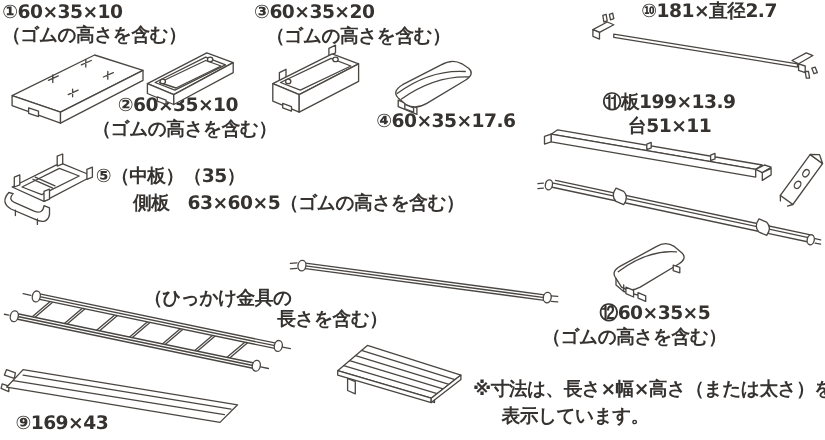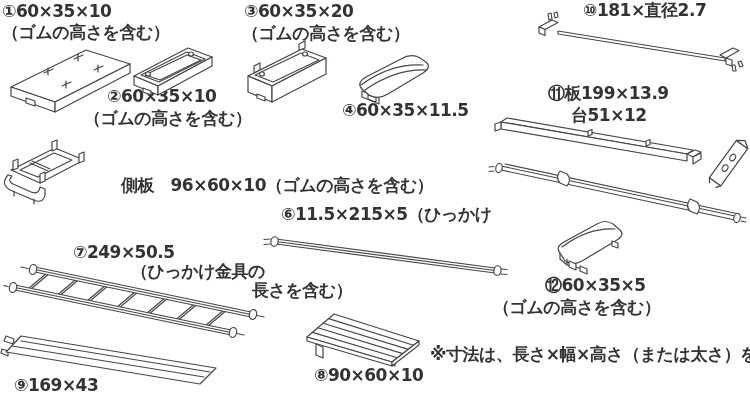--- a/index.html
+++ b/index.html
@@ -22,46 +22,45 @@
 <body>
 
 <div class="stage">
 
   <div class="lbl" style="left:2px;top:2px">①60×35×10</div>
   <div class="lbl" style="left:2px;top:23px">（ゴムの高さを含む）</div>
 
   <div class="lbl" style="left:107px;top:87px">②60×35×10</div>
   <div class="lbl" style="left:84px;top:109px">（ゴムの高さを含む）</div>
 
-  <div class="lbl" style="left:244px;top:2px">③60×35×20</div>
+  <div class="lbl" style="left:231px;top:2px">③60×35×20</div>
   <div class="lbl" style="left:242px;top:24px">（ゴムの高さを含む）</div>
 
-  <div class="lbl" style="left:342px;top:101px">④60×35×11.5</div>
-
-  <div class="lbl" style="left:121px;top:176px">側板　96×60×10（ゴムの高さを含む）</div>
-
-  <div class="lbl" style="left:281px;top:205px">⑥11.5×215×5（ひっかけ</div>
-
-  <div class="lbl" style="left:73px;top:243px">⑦249×50.5</div>
+  <div class="lbl" style="left:342px;top:101px">④60×35×17.6</div>
+
+  <div class="lbl" style="left:87px;top:151px">⑤（中板）（35）</div>
+  <div class="lbl" style="left:121px;top:176px">側板　63×60×5（ゴムの高さを含む）</div>
+
+
   <div class="lbl" style="left:252px;top:281px">長さを含む）</div>
   <div class="lbl" style="left:131px;top:262px">（ひっかけ金具の</div>
 
-  <div class="lbl" style="left:314px;top:366px">⑧90×60×10</div>
 
   <div class="lbl" style="left:14px;top:376px">⑨169×43</div>
 
   <div class="lbl" style="left:583px;top:1px">⑩181×直径2.7</div>
 
   <div class="lbl" style="left:548px;top:84px">⑪板199×13.9</div>
-  <div class="lbl" style="left:571px;top:106px">台51×12</div>
+  <div class="lbl" style="left:571px;top:106px">台51×11</div>
 
   <div class="lbl" style="left:545px;top:276px">⑫60×35×5</div>
   <div class="lbl" style="left:493px;top:298px">（ゴムの高さを含む）</div>
 
   <div class="lbl" style="left:430px;top:345px">※寸法は、長さ×幅×高さ（または太さ）を</div>
+  <div class="lbl" style="left:456px;top:370px">表示しています。</div>
 
   <svg class="art" style="left:6px;top:42px" width="132" height="72">
     <path class="f" d="M5,45 L80,8 L124,22 L49,60 Z"></path>
     <path class="f" d="M5,45 L5,54 L49,70 L49,60 Z"></path>
     <path class="f" d="M49,60 L124,22 L124,31 L49,70 Z"></path>
     <path class="n" d="M38,31 l9,-4 M42,26 l0,7"></path>
     <path class="n" d="M68,17 l9,-4 M72,12 l0,7"></path>
     <path class="n" d="M88,28 l9,-4 M92,23 l0,7"></path>
     <path class="n" d="M56,44 l9,-4 M60,39 l0,7"></path>
     <path class="f" d="M20,56 l9,3 l0,5 l-9,-3 Z"></path>

